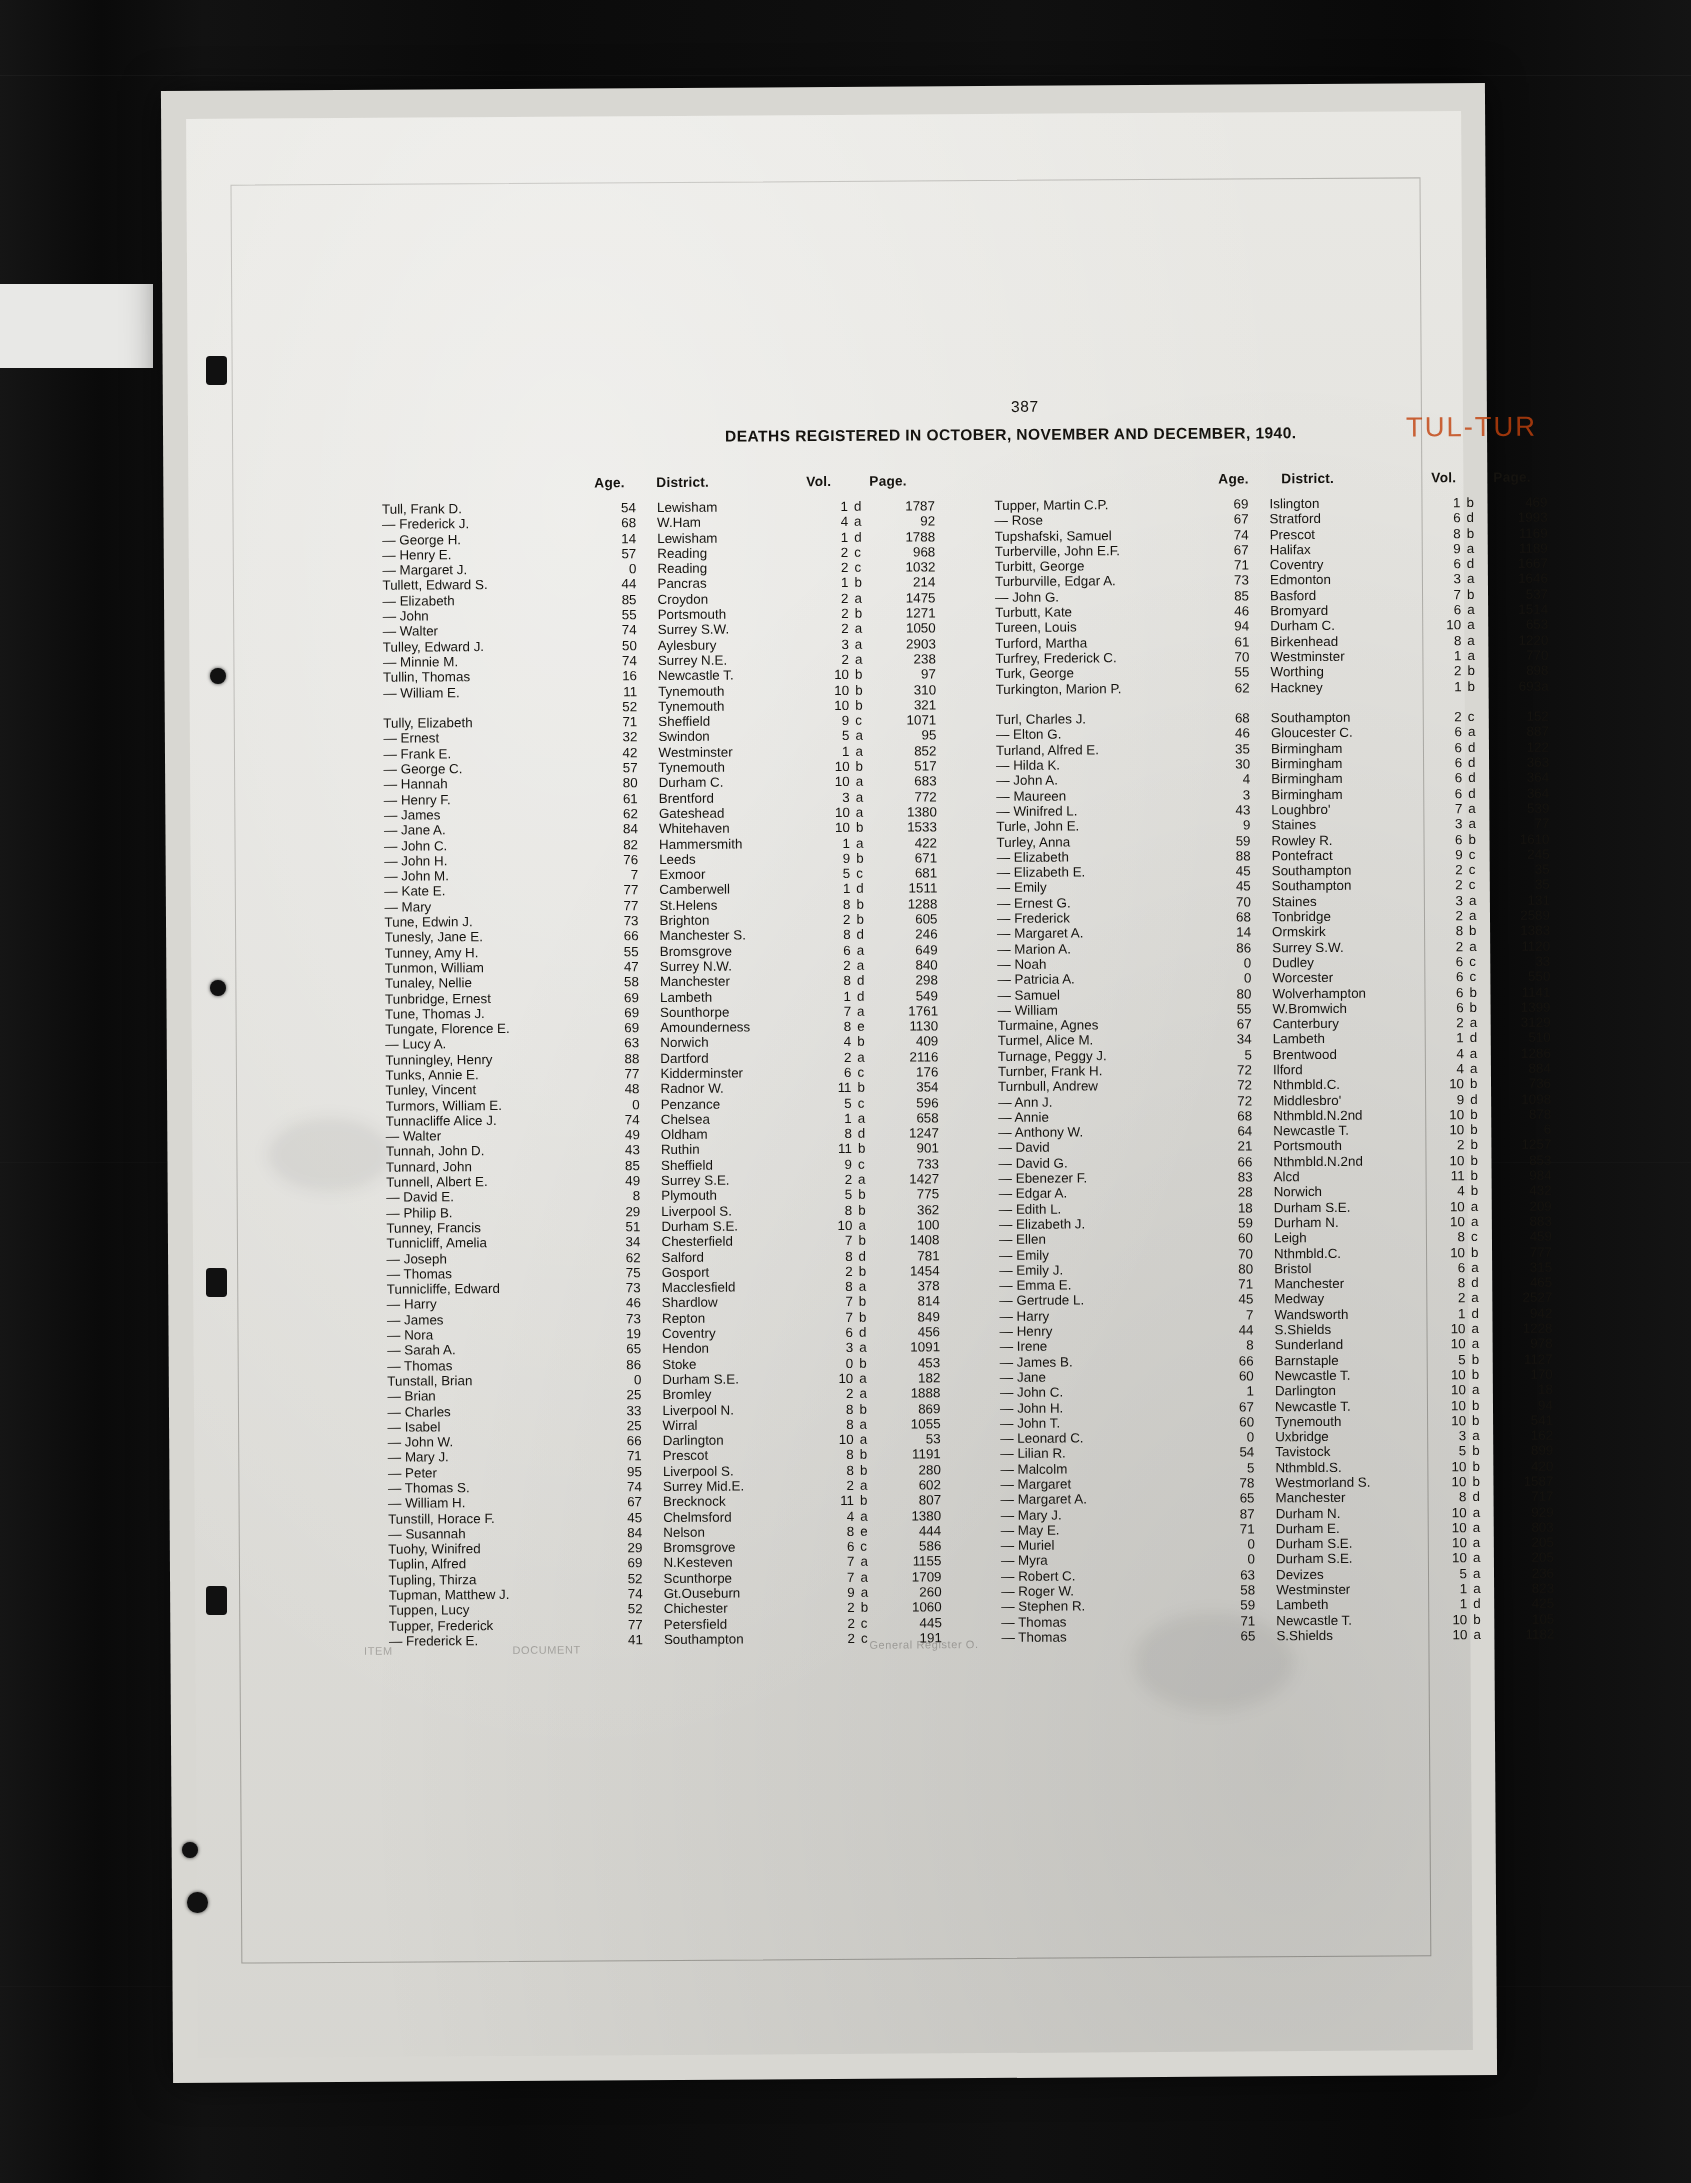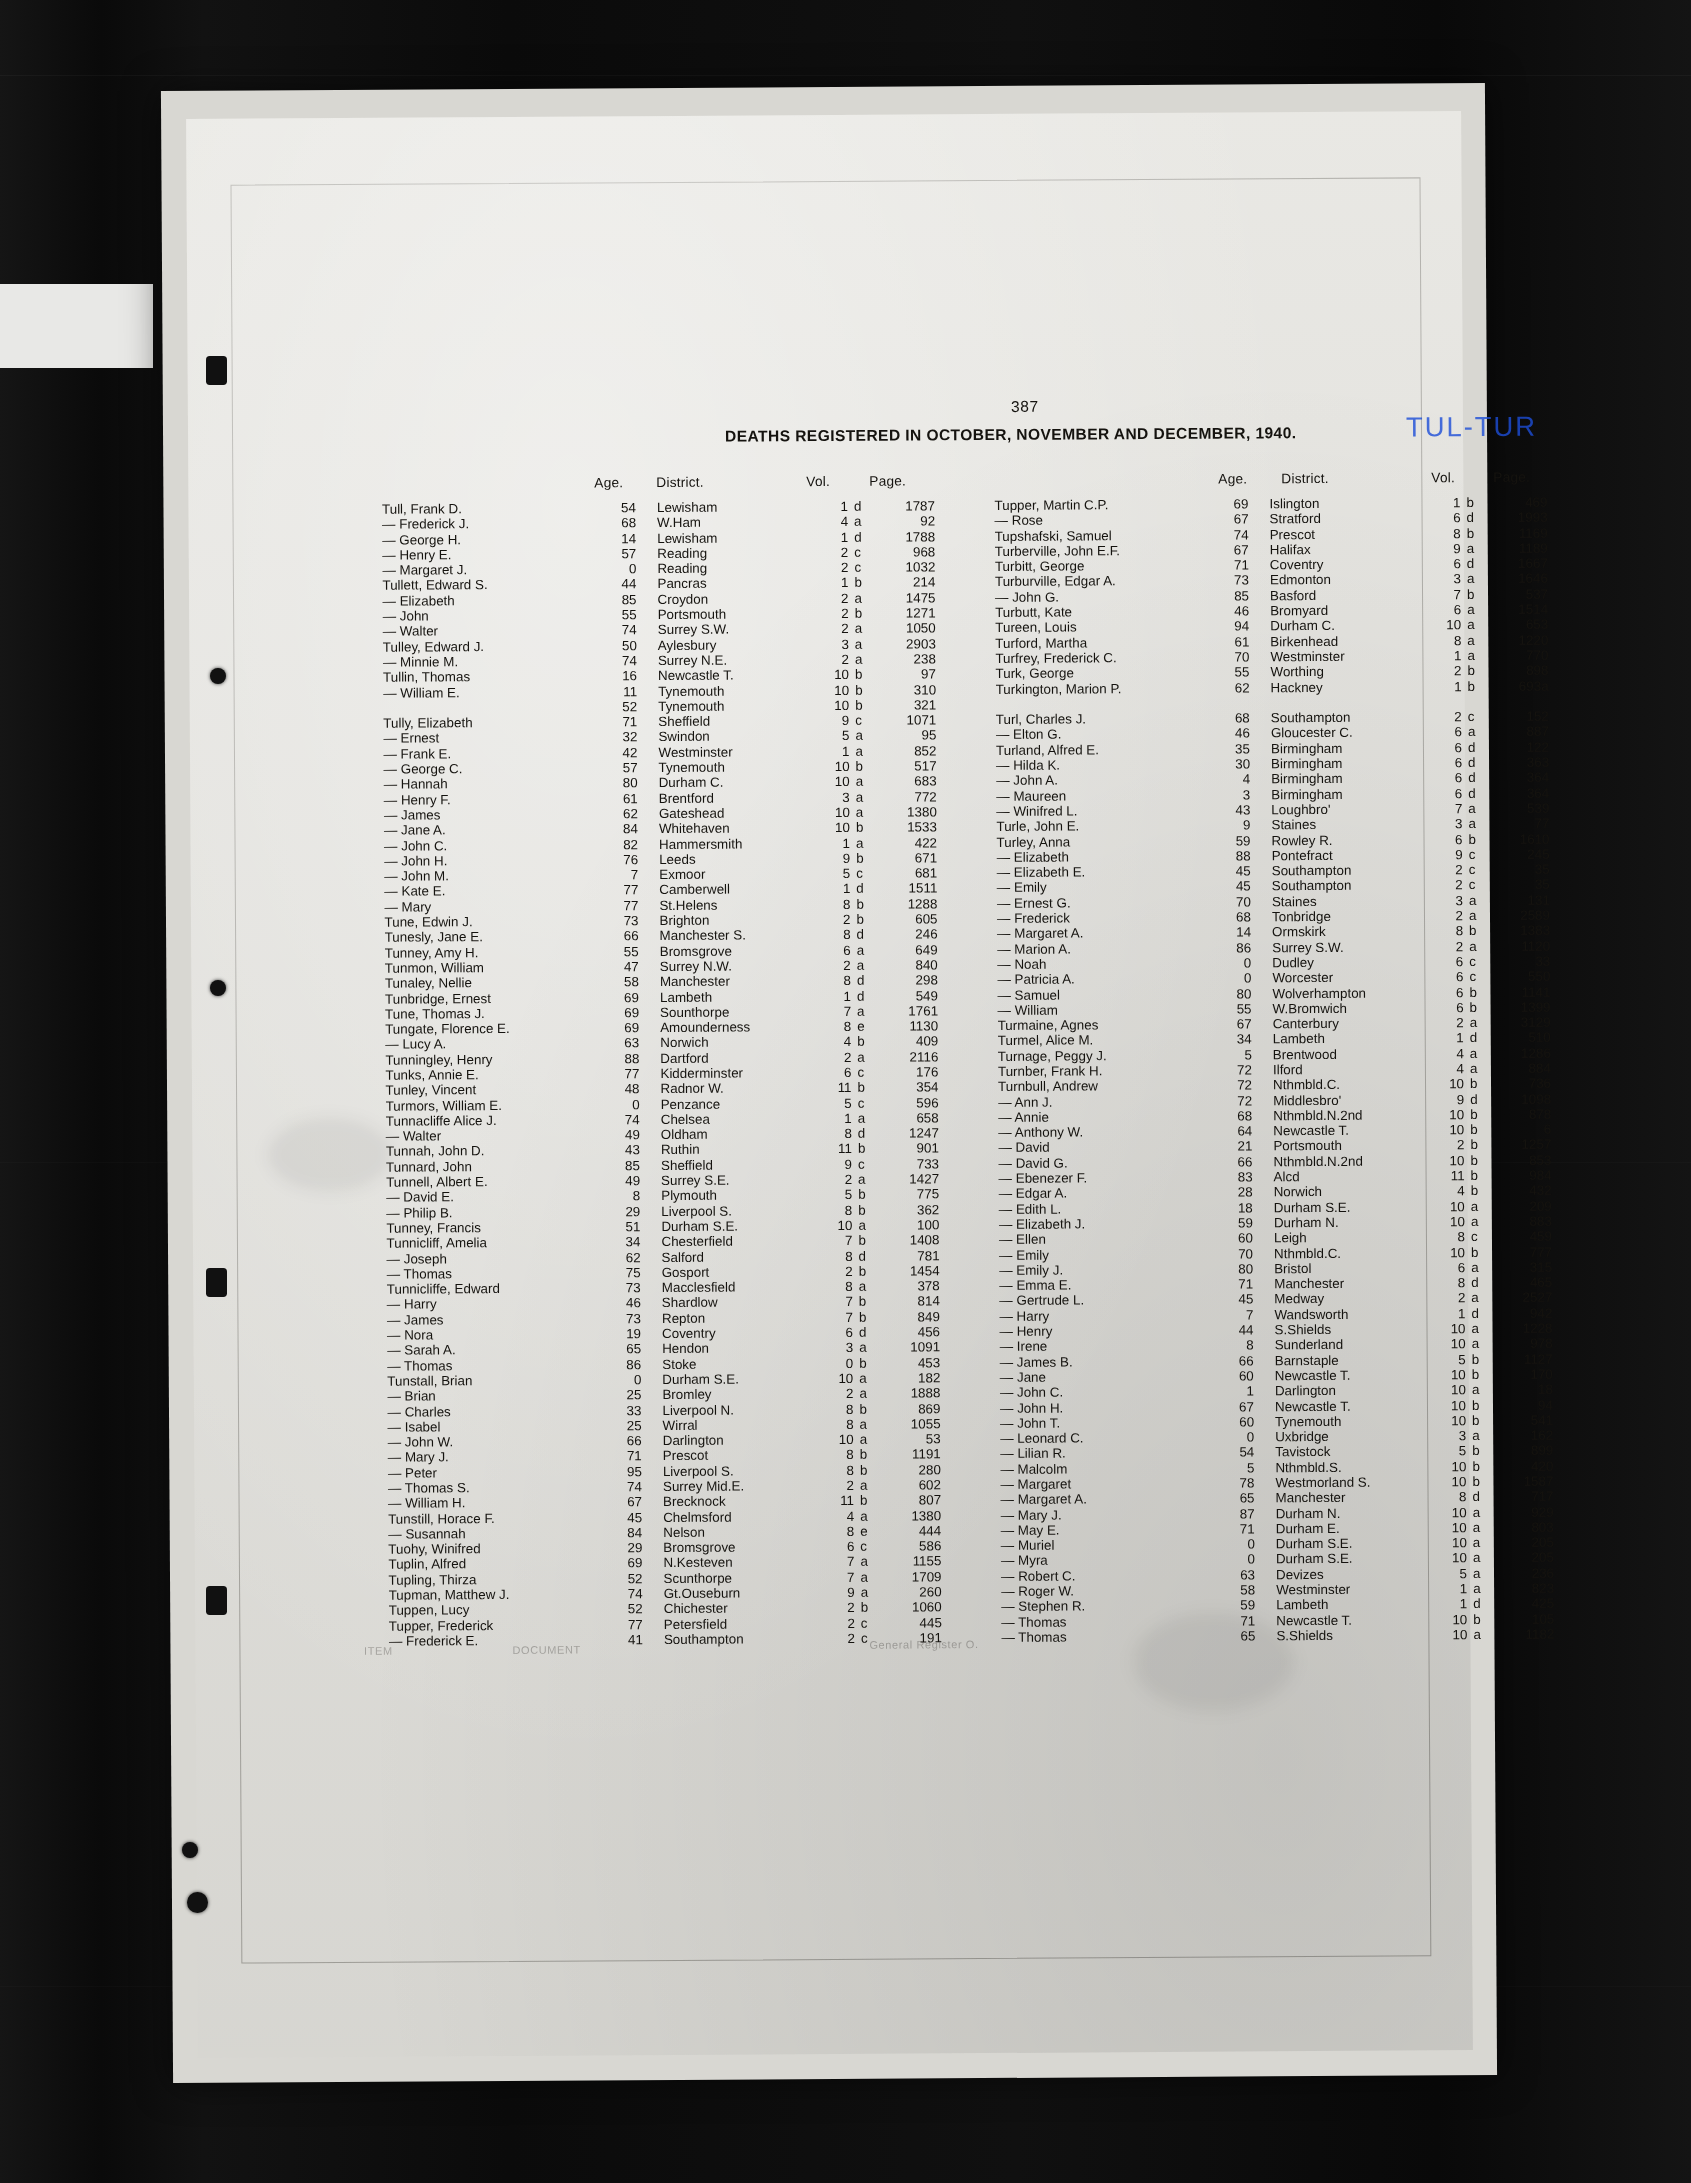--- a/index.html
+++ b/index.html
@@ -27,23 +27,23 @@
   .border-line{position:absolute;left:44px;top:66px;right:41px;bottom:94px;border:1.2px solid rgba(90,88,82,.45);}
 
   
   .hole{position:absolute;width:16px;height:16px;border-radius:50%;background:#111;box-shadow:0 0 3.7px rgba(0,0,0,.8);}
   .clip{position:absolute;width:21px;height:29px;border-radius:3.7px;background:#111;}
 
   
   .sheet{position:absolute;left:206px;top:312px;width:1224px;color:#15130f;}
   .page-num{position:absolute;left:600px;top:0px;font-size:15.6px;letter-spacing:0.6px;margin-left:42px;}
   .doc-title{position:absolute;left:356px;top:28px;font-size:15.6px;letter-spacing:0.4px;font-weight:600;}
-  .corner-code{position:absolute;left:1037px;top:15.6px;font-size:27.5px;letter-spacing:1.9px;color:#1d4ed8;opacity:.8;}
+  .corner-code{position:absolute;left:1037px;top:15.6px;font-size:27.5px;letter-spacing:1.9px;color:#c2410c;opacity:.8;}
 
-  .colhead{position:absolute;font-size:13.7px;font-weight:400;letter-spacing:0.2px;text-align:center;}
+  .colhead{position:absolute;font-size:13.7px;font-weight:700;letter-spacing:0.2px;text-align:center;}
 
   .col{position:absolute;top:100px;font-size:13.4px;line-height:15.3px;white-space:pre;}
   .colL{left:12.5px;}
   .colR{left:625px;}
 
   .row{position:relative;height:15.3px;}
   .nm{position:absolute;left:0;}
   .ag{position:absolute;left:222px;width:32px;text-align:right;}
   .ds{position:absolute;left:275px;}
   .vo{position:absolute;left:437px;width:29px;text-align:right;}

